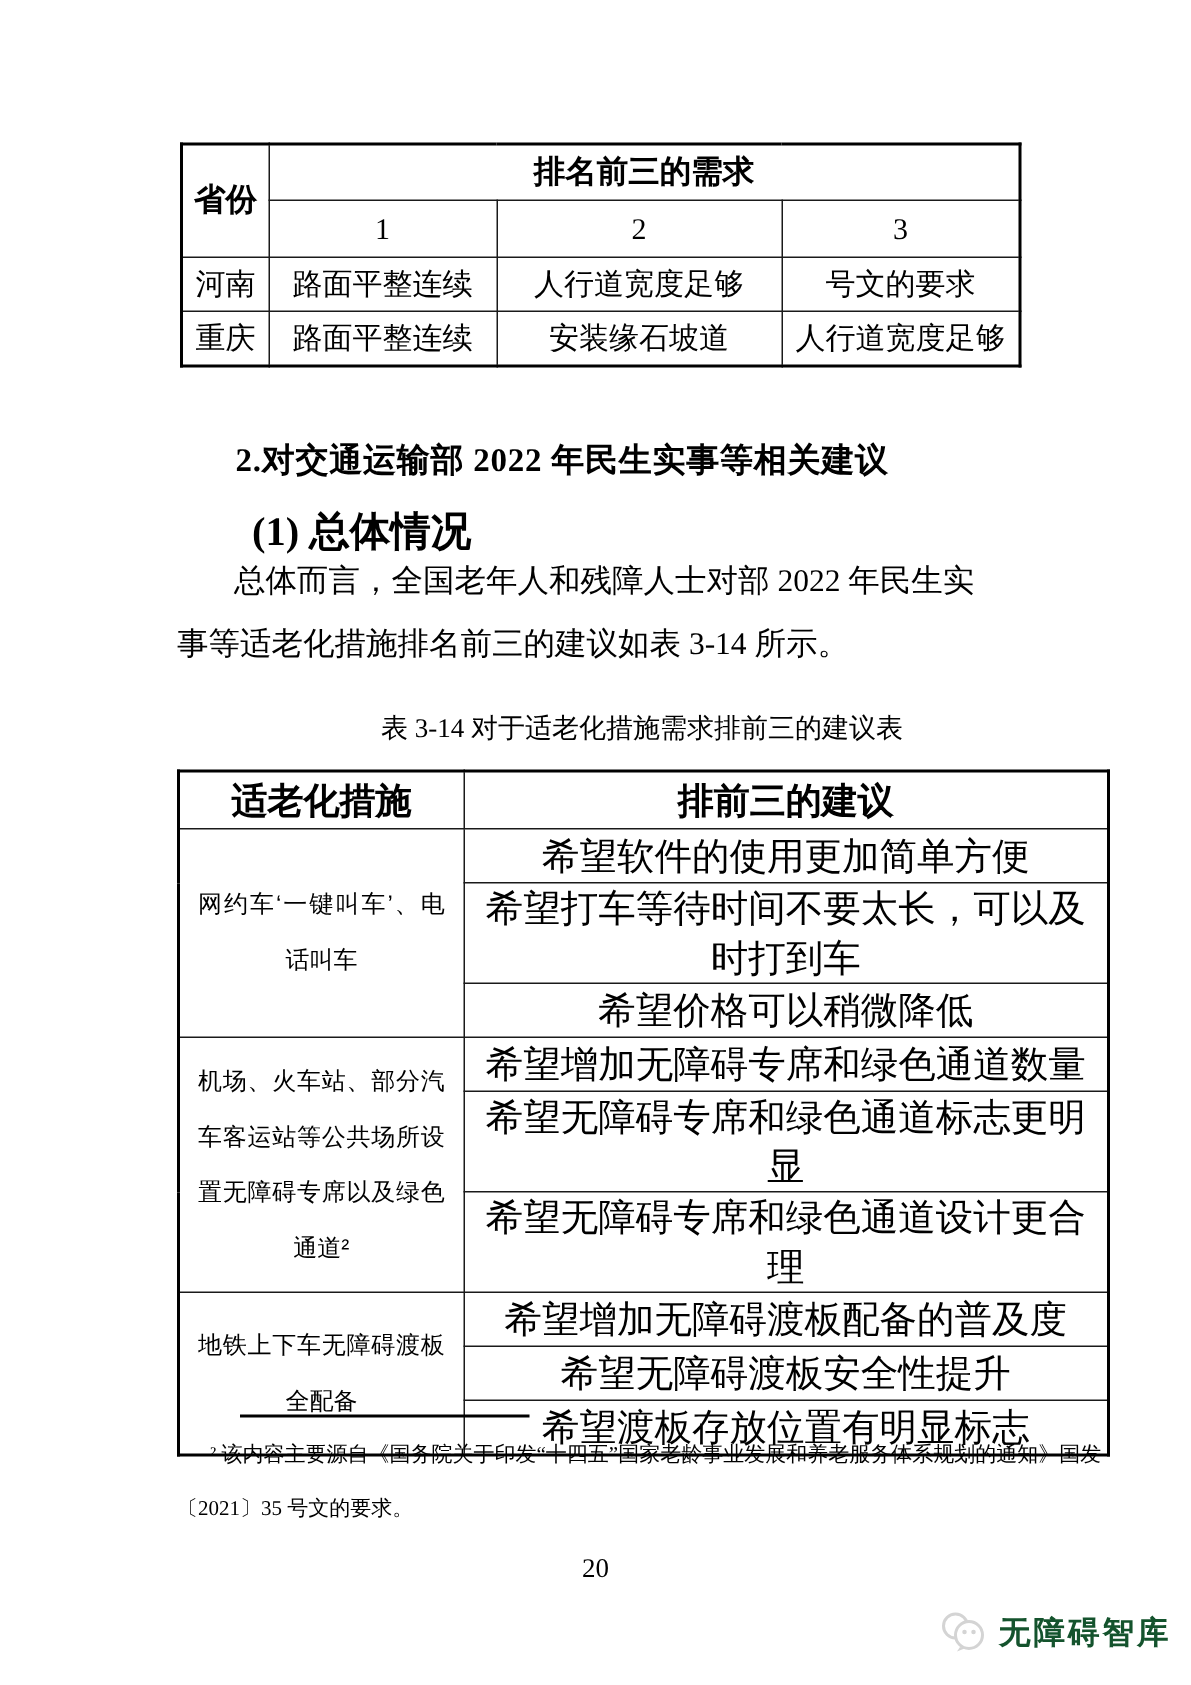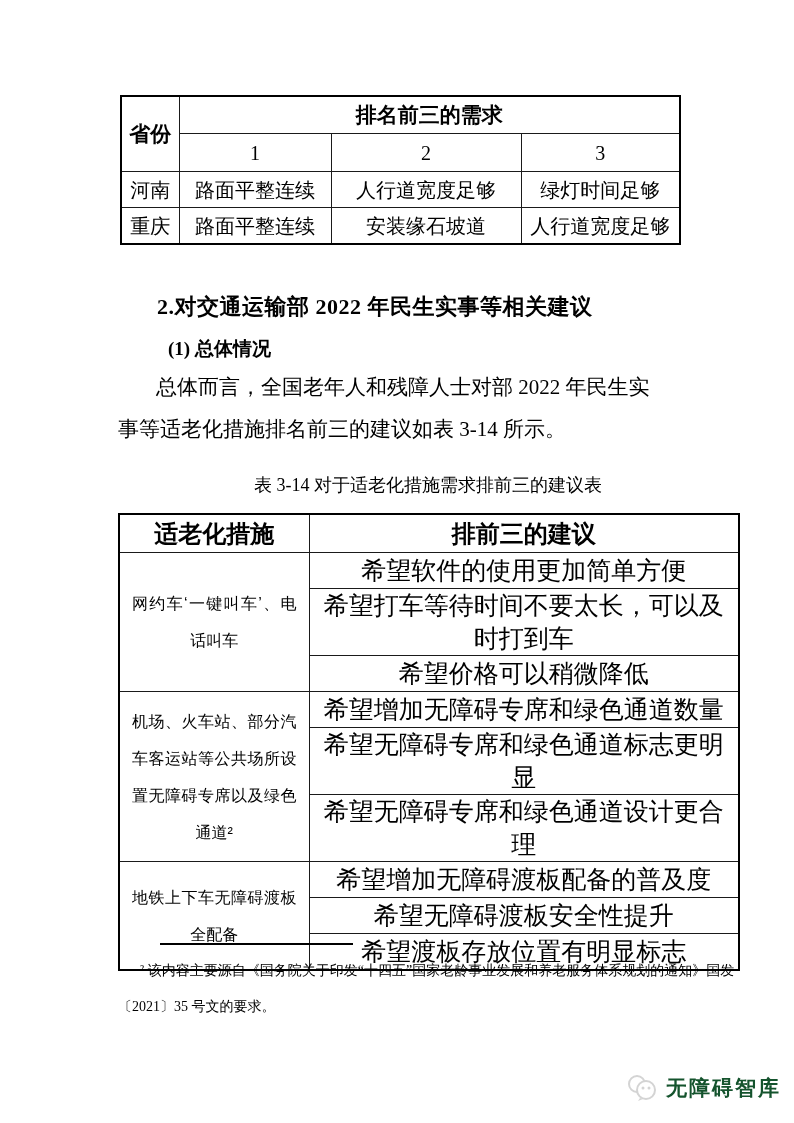--- a/index.html
+++ b/index.html
@@ -35,21 +35,21 @@
 
   
   .h2 {
     position:absolute; top:292px; left:157px;
     font-size:22px; font-weight:bold;
     font-family:"Liberation Serif", "Liberation Sans", sans-serif;
     white-space:nowrap; letter-spacing:0.5px;
   }
   .h3 {
     position:absolute; top:336px; left:168px;
-    font-size:19px; font-weight:bold;
+    font-size:27px; font-weight:bold;
     font-family:"Liberation Serif", "Liberation Sans", sans-serif;
     white-space:nowrap;
   }
   .para {
     position:absolute; top:366px; left:118px; width:565px;
     font-size:21px; line-height:42px;
     font-family:Liberation Serif, serif;
   }
   .para .line { white-space:nowrap; }
   .para .indent { padding-left:38px; }
@@ -119,21 +119,21 @@
     </tr>
     <tr class="row-h2">
       <td class="rank">1</td>
       <td class="rank">2</td>
       <td class="rank">3</td>
     </tr>
     <tr class="row-d">
       <td>河南</td>
       <td>路面平整连续</td>
       <td>人行道宽度足够</td>
-      <td>绿灯时间足够</td>
+      <td>号文的要求</td>
     </tr>
     <tr class="row-d">
       <td>重庆</td>
       <td>路面平整连续</td>
       <td>安装缘石坡道</td>
       <td>人行道宽度足够</td>
     </tr>
   </tbody>
     </table>
 
@@ -188,20 +188,21 @@
     </tr>
   </tbody>
     </table>
 
   <div class="foot-rule"></div>
   <div class="footnote">
     <div class="line indent">² 该内容主要源自《国务院关于印发“十四五”国家老龄事业发展和养老服务体系规划的通知》国发</div>
     <div class="line">〔2021〕35 号文的要求。</div>
   </div>
 
+  <div class="page-number">20</div>
 
   <div class="watermark">
     <span class="logo">
       <svg viewBox="0 0 32 28" width="32" height="28">
         <circle cx="11" cy="10" r="8" fill="none" stroke="#d4d4d4" stroke-width="2"></circle>
         <circle cx="20" cy="16" r="9" fill="#ffffff" stroke="#d4d4d4" stroke-width="2"></circle>
         <circle cx="17" cy="14" r="1.5" fill="#d4d4d4"></circle>
         <circle cx="23" cy="14" r="1.5" fill="#d4d4d4"></circle>
         <path d="M14 24 L12 27 L17 25 Z" fill="#d4d4d4"></path>
       </svg>

